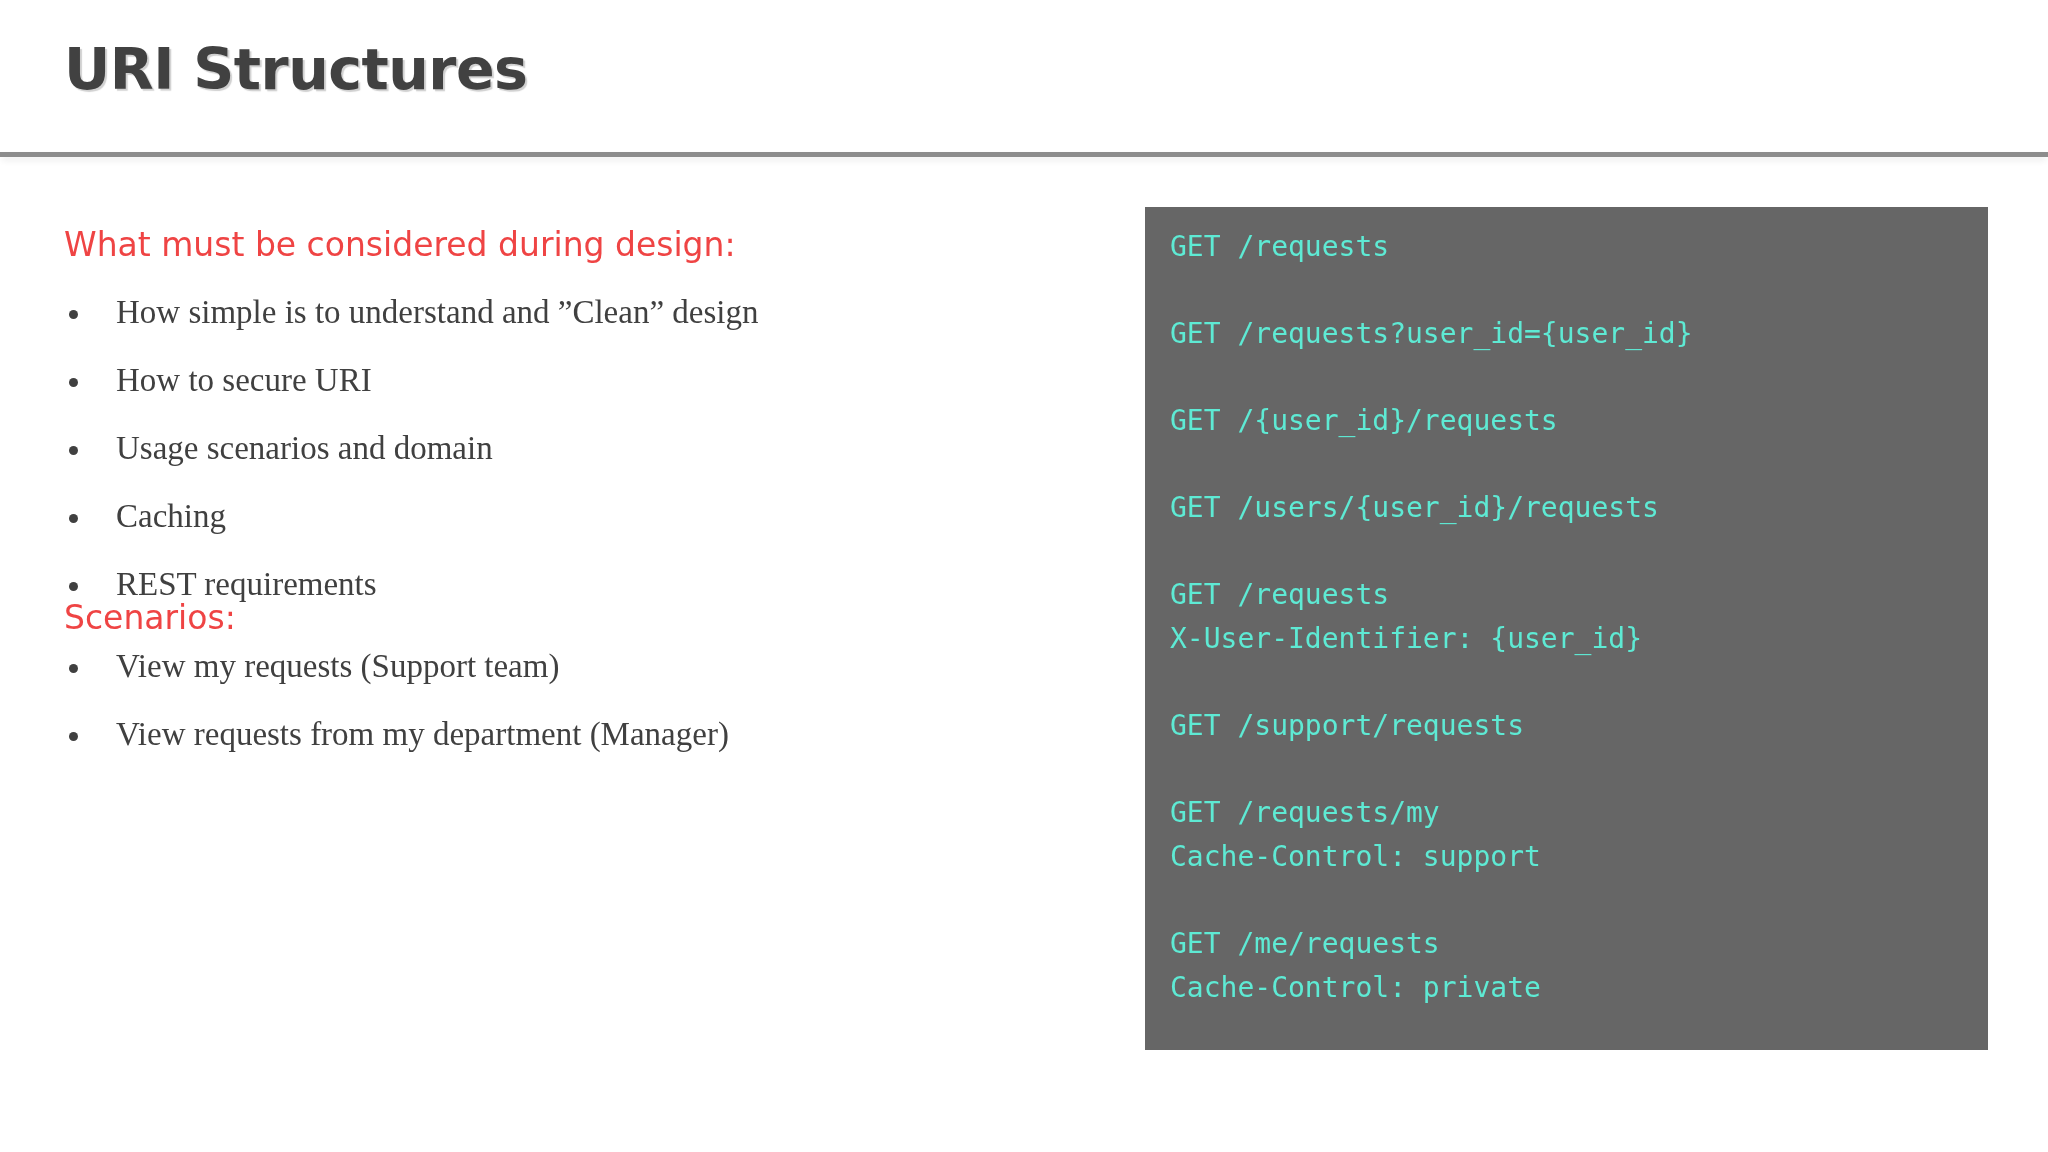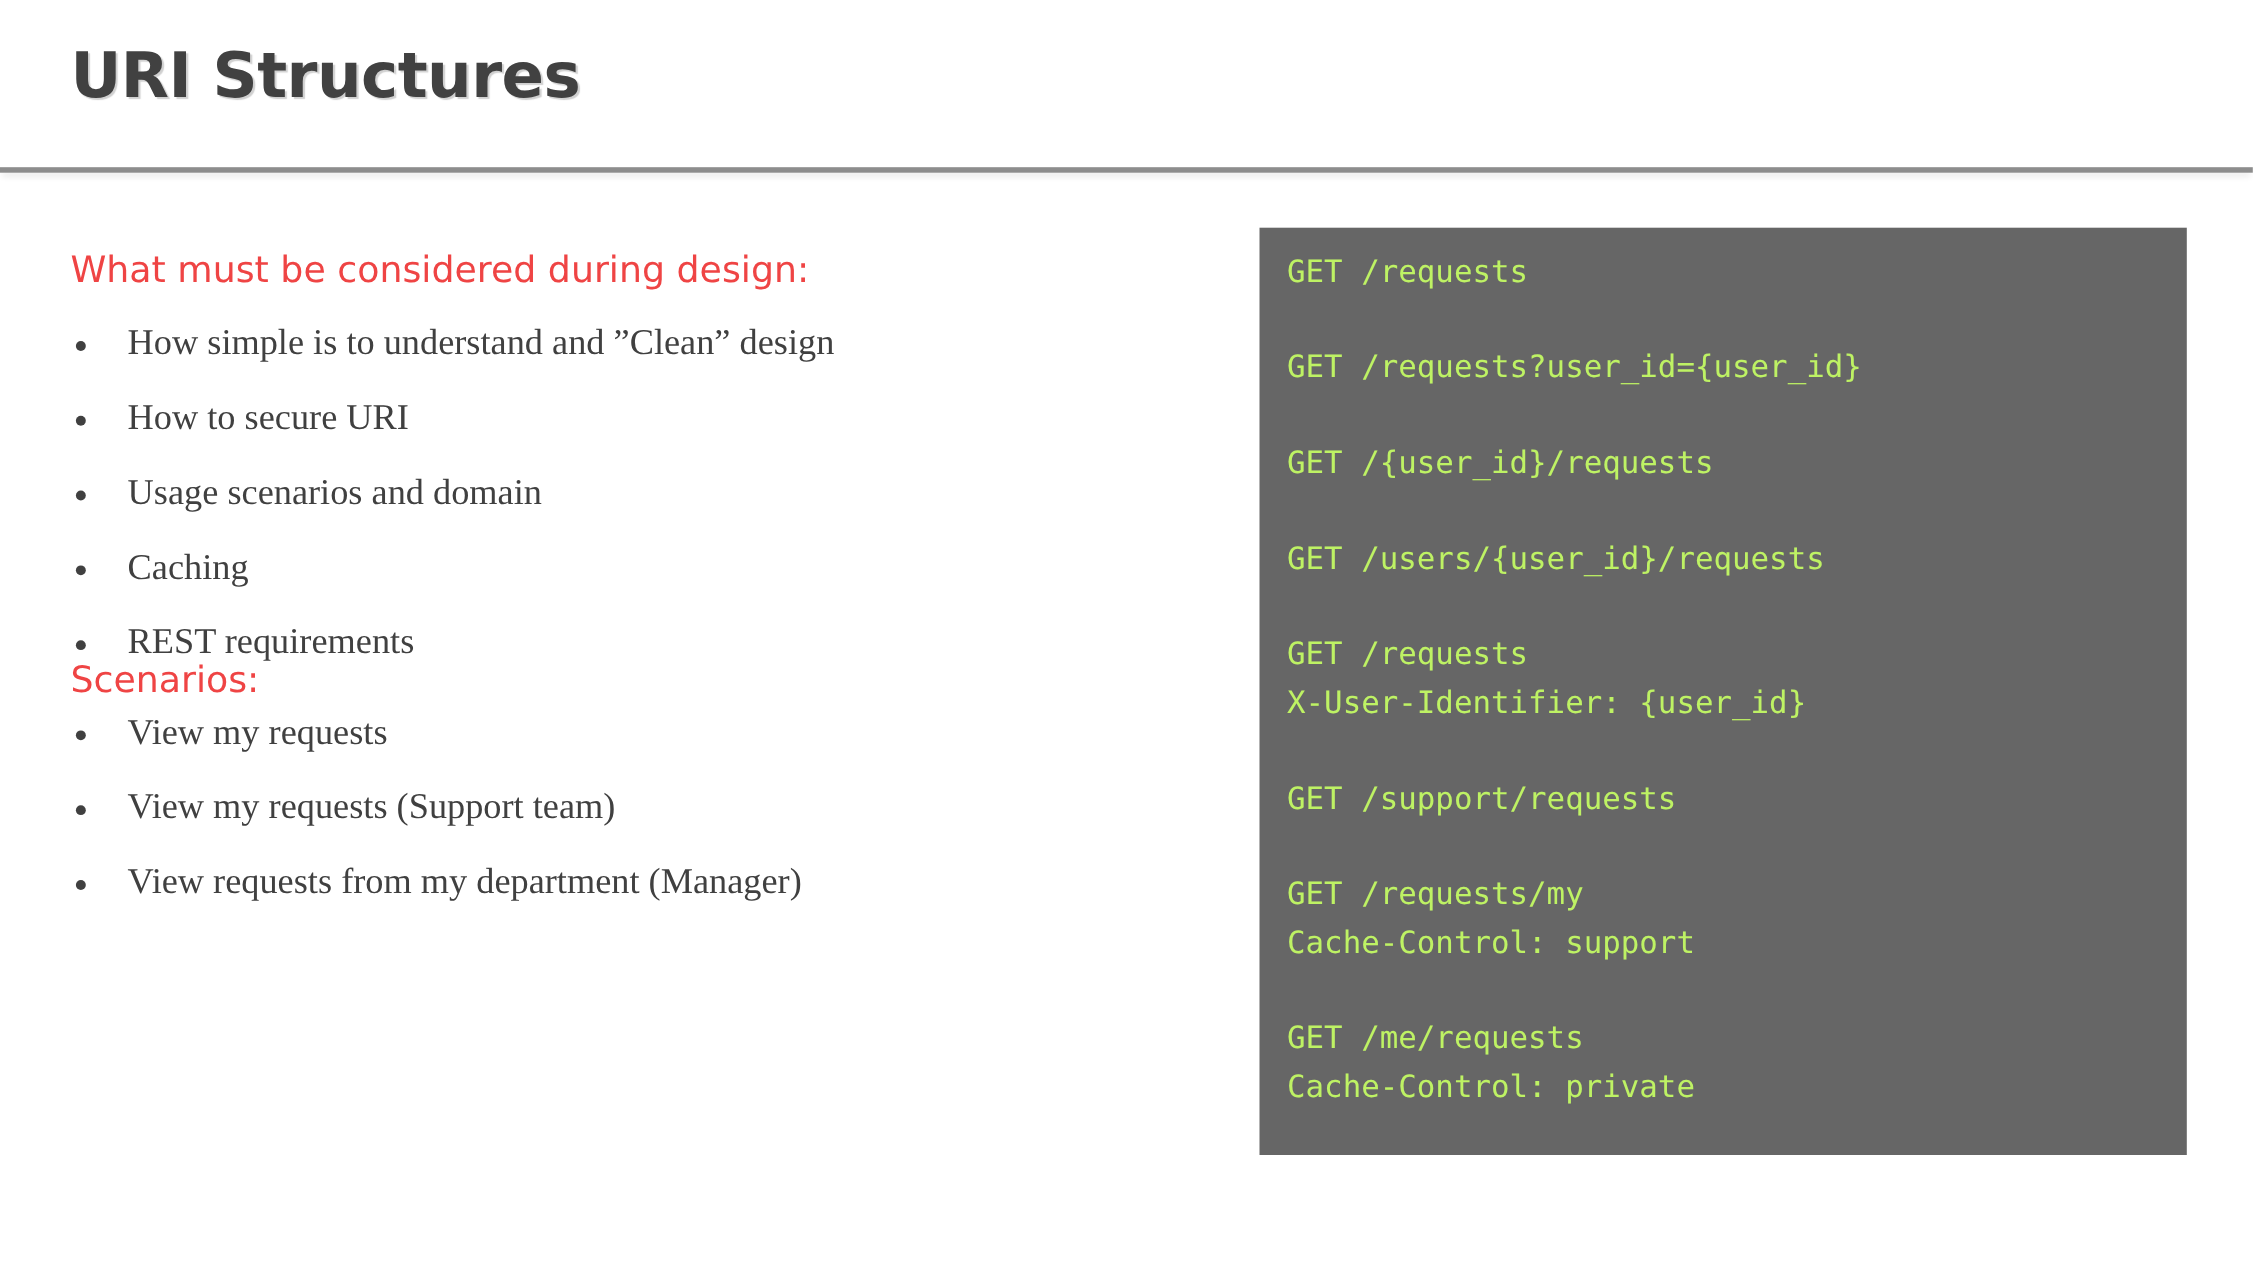--- a/index.html
+++ b/index.html
@@ -112,21 +112,21 @@
   .code-inner {
     position: absolute;
     left: 25px;
     top: 18px;
     right: 10px;
   }
   .code-block {
     font-family: "DejaVu Sans Mono", monospace;
     font-size: 28px;
     line-height: 44px;
-    color: #bef264;
+    color: #5eead4;
     margin: 0 0 43px 0;
     white-space: pre;
   }
   .code-block:last-child { margin-bottom: 0; }
 </style>
 </head>
 <body>
 
 <div class="slide">
 
@@ -160,24 +160,20 @@
         <span class="bullet-dot"></span>
         <span>REST requirements</span>
       </li>
     </ul>
 
     <p class="lead-line second">Scenarios:</p>
 
     <ul class="bullet-list">
       <li class="bullet-item">
         <span class="bullet-dot"></span>
-        <span>View my requests</span>
-      </li>
-      <li class="bullet-item">
-        <span class="bullet-dot"></span>
         <span>View my requests (Support team)</span>
       </li>
       <li class="bullet-item">
         <span class="bullet-dot"></span>
         <span>View requests from my department (Manager)</span>
       </li>
     </ul>
 
   </div>
 

